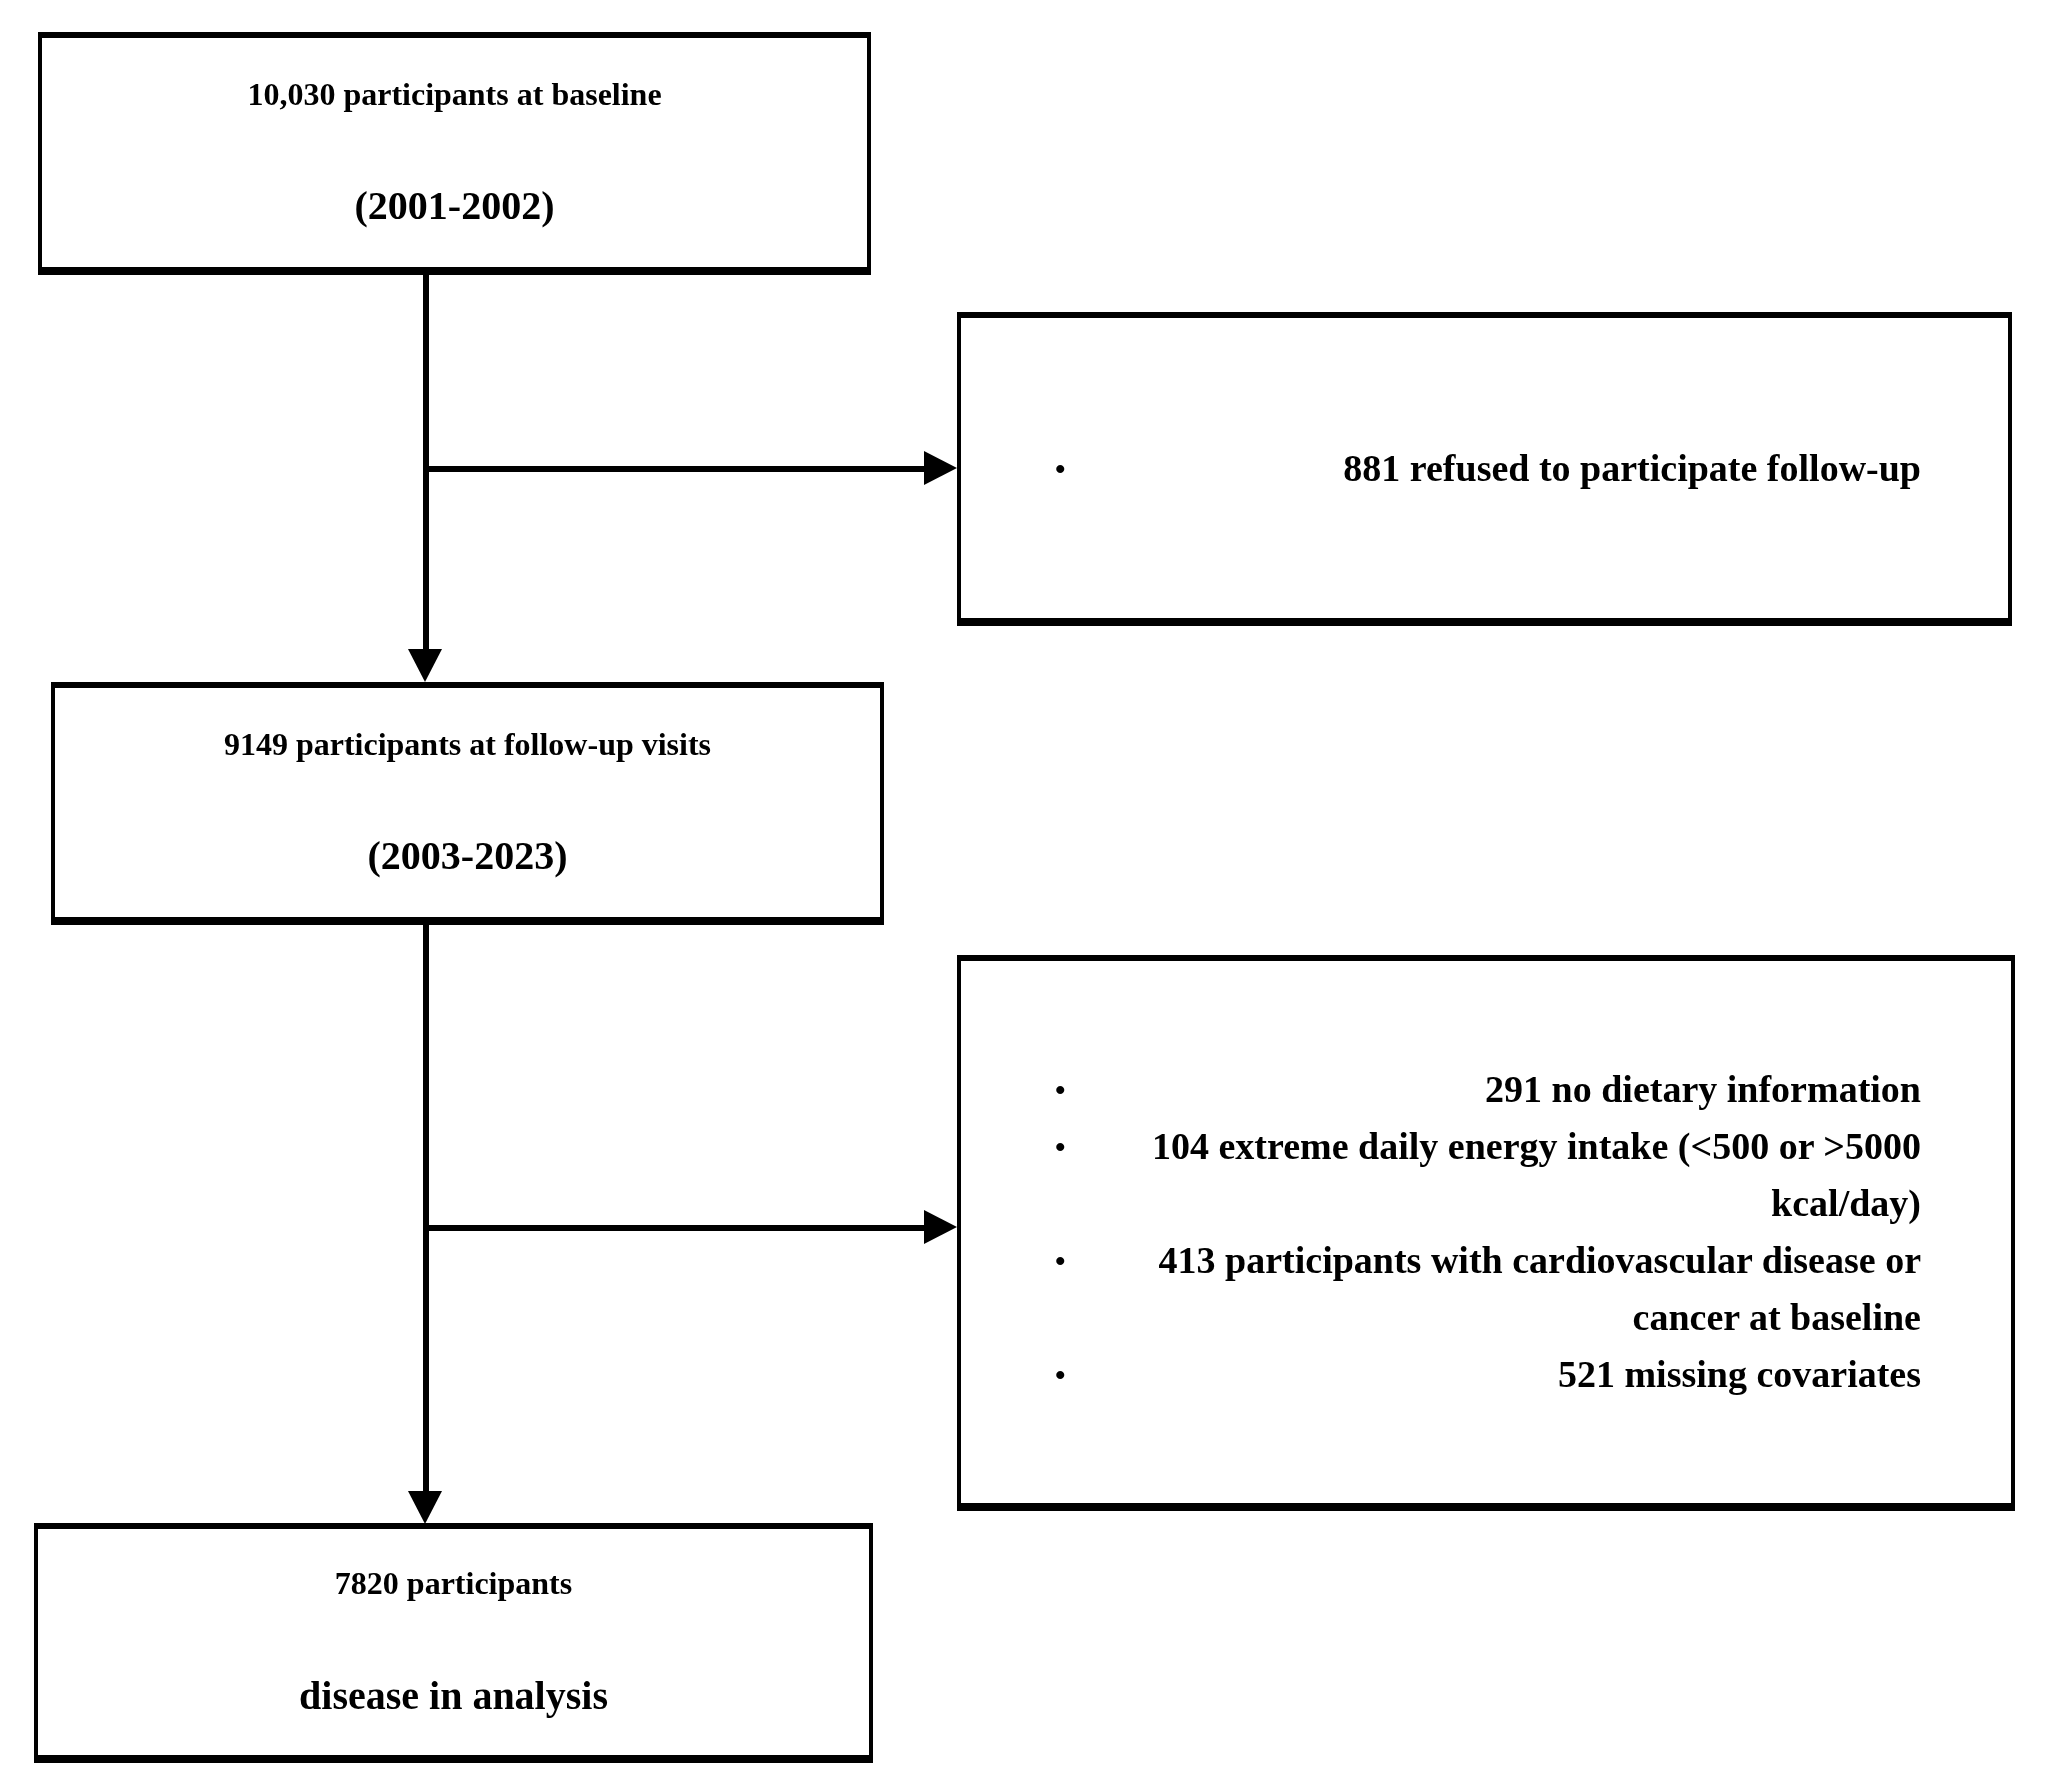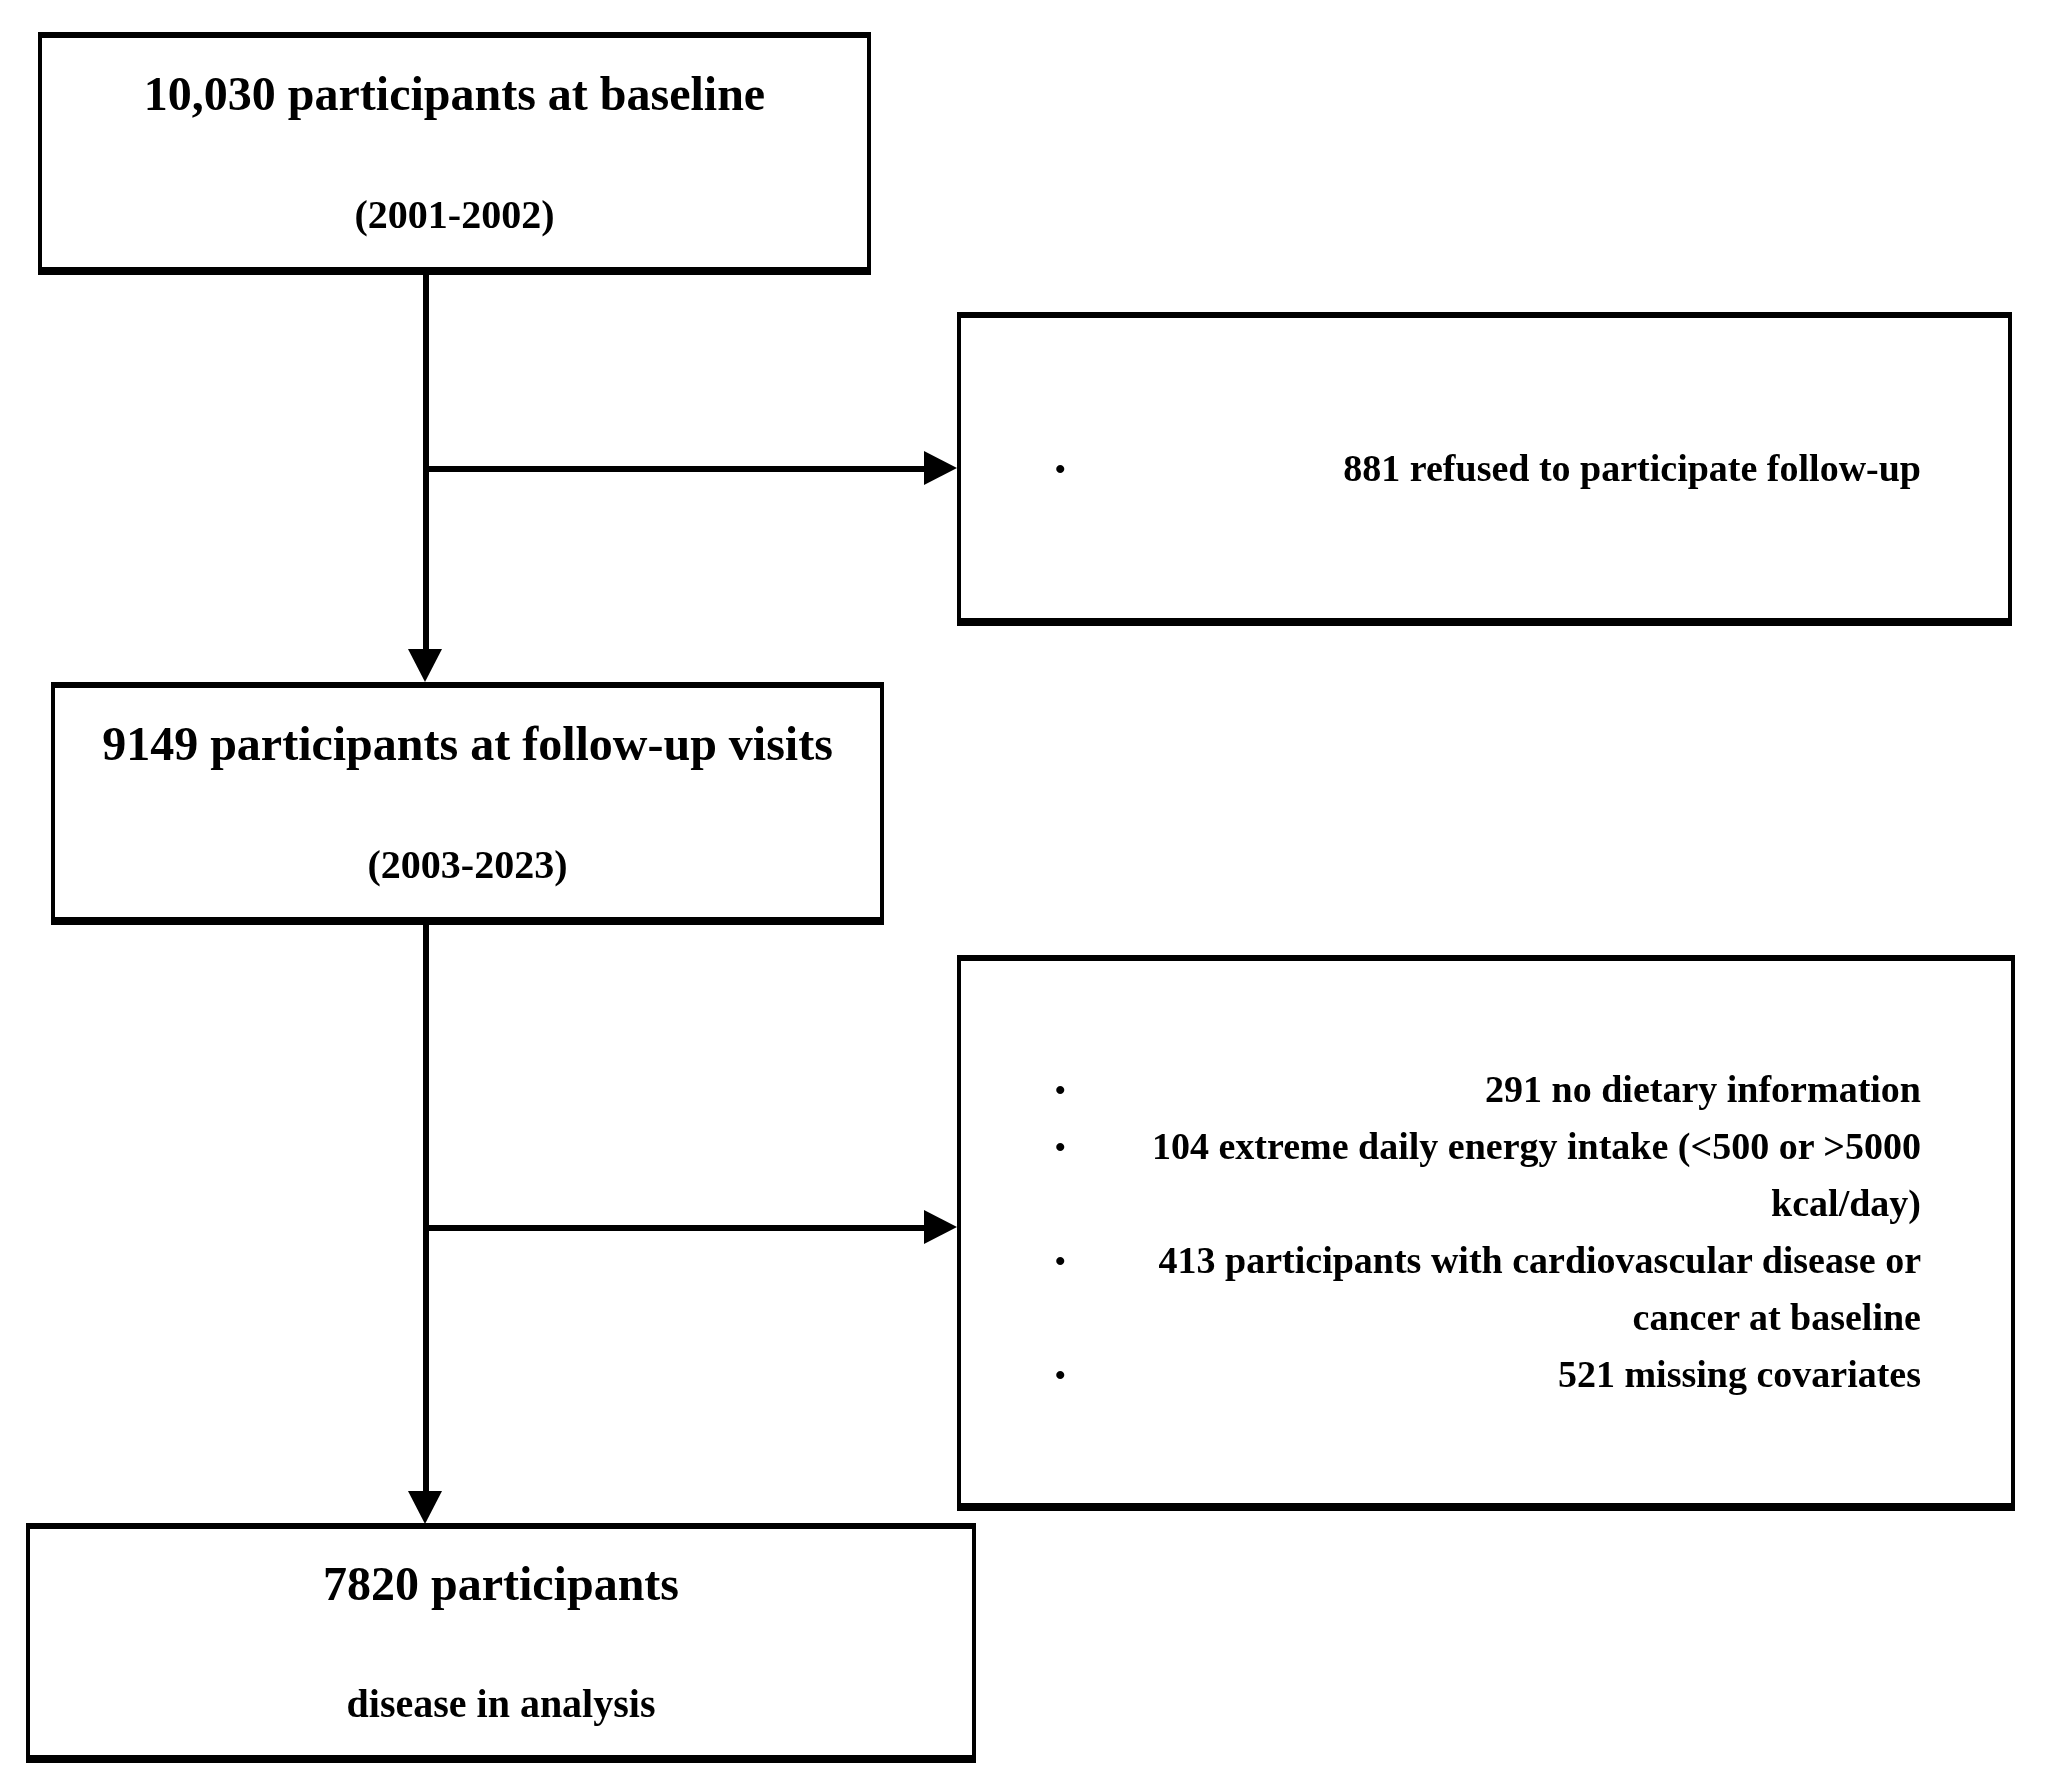--- a/index.html
+++ b/index.html
@@ -26,28 +26,28 @@
     box-sizing: border-box;
     display: flex;
     flex-direction: column;
     justify-content: center;
     text-align: right;
   }
   .node.centered {
     align-items: center;
     text-align: center;
   }
-  .hline1 { font-size: 48px; line-height: 1.1; }
+  .hline1 { font-size: 32px; line-height: 1.1; }
   .hline2 { font-size: 40px; line-height: 1.1; margin-top: 72px; }
 
   #box-baseline { left: 38px;   top: 32px;   width: 833px; height: 243px; }
   #box-refused  { left: 957px; top: 312px;  width: 1055px; height: 314px; }
   #box-followup { left: 39px;   top: 682px; width: 833px; height: 243px; margin-left: 12px; }
   #box-excluded { left: 957px; top: 955px; width: 1058px; height: 556px; }
-  #box-final    { left: 26px;   top: 1523px; width: 950px; height: 240px; }
+  #box-final    { left: 34px;   top: 1523px; width: 839px; height: 240px; }
 
   ul.bullets {
     list-style: none;
     margin: 0;
     padding: 0;
   }
   ul.bullets li {
     position: relative;
     padding-left: 155px;
     max-width: 805px;

